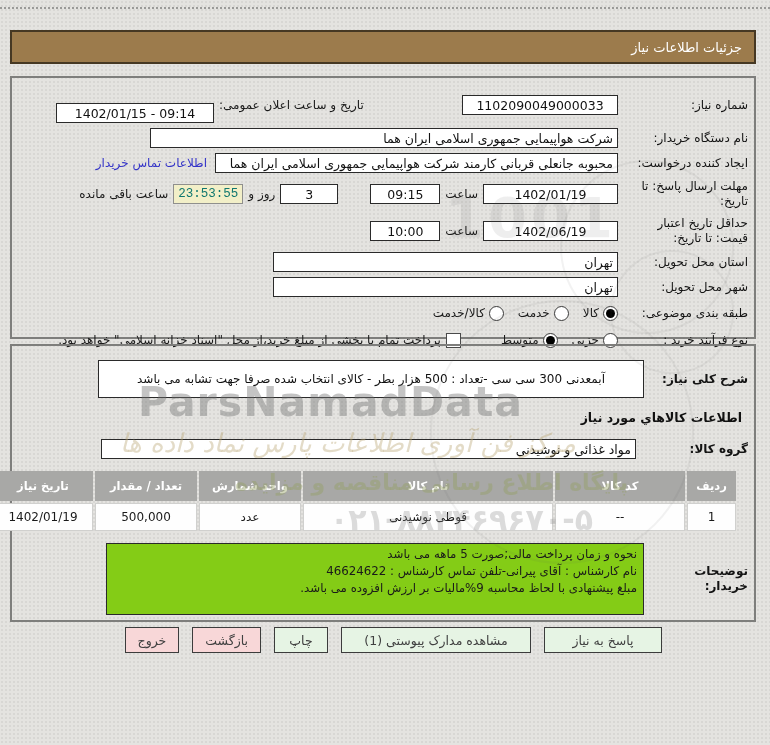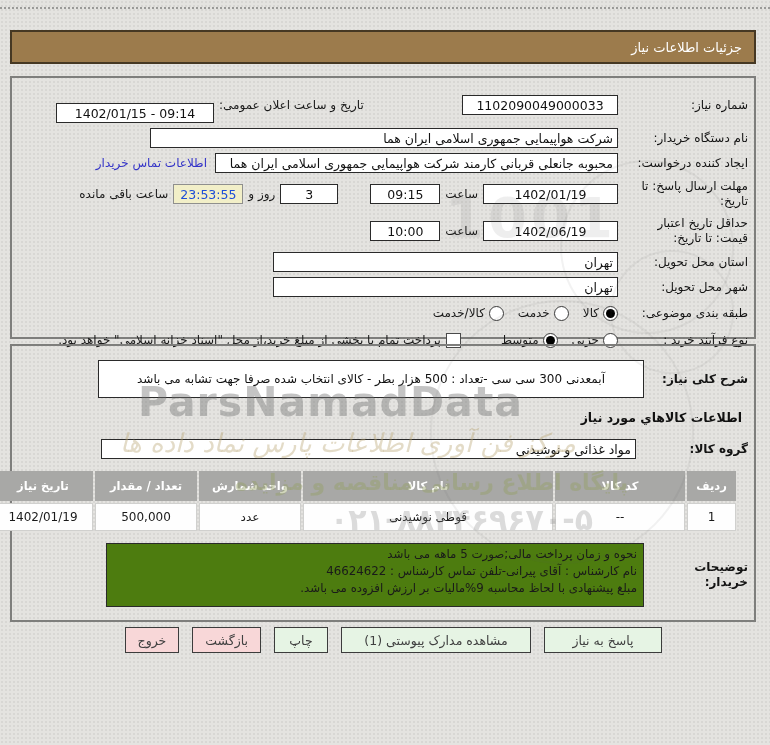--- a/index.html
+++ b/index.html
@@ -29,42 +29,42 @@
   .lbl.b{font-weight:bold;}
   .field{
     background:#fff;border:1px solid #2a2a2a;height:20px;box-sizing:border-box;
     display:flex;align-items:center;justify-content:center;font-size:12.5px;color:#111;
     flex:none;
   }
   .field.start{justify-content:flex-start;padding:0 4px;}
   .spacer{flex:1;}
   .link{color:#3434c8;margin-right:8px;white-space:nowrap;cursor:pointer;}
   .small-lbl{margin:0 5px;white-space:nowrap;}
-  .yellow{background:#f2efc8;border:1px solid #8f8f8d;color:#1d4ed8;}
+  .yellow{background:#f2efc8;border:1px solid #8f8f8d;color:#0f766e;font-family:Liberation Mono, monospace;}
   .radio{flex:none;width:13px;height:13px;border:1px solid #3a3a3a;border-radius:50%;background:#fff;margin-left:4px;position:relative;}
   .radio.on::after{content:"";position:absolute;inset:2px;background:#000;border-radius:50%;}
   .rlbl{margin-left:14px;white-space:nowrap;}
   .checkbox{flex:none;width:13px;height:13px;border:1px solid #4a4a4a;background:#fff;margin-left:5px;}
   .heading{font-weight:bold;color:#111;margin:12px 12px 0 0;font-size:12.5px;}
   .descbox{height:38px;font-size:12px;}
   .tbl{margin:12px 18px 0 18px;}
   .trh,.trd{display:flex;gap:2px;}
   .trh > div{
     background:#a8a8a6;color:#fff;font-weight:bold;font-size:11.5px;height:30px;
     display:flex;align-items:center;justify-content:center;box-sizing:border-box;
   }
   .trd{margin-top:2px;}
   .trd > div{
     background:#fefefe;border:1px solid #d0d0ce;font-size:12px;height:28px;
     display:flex;align-items:center;justify-content:center;box-sizing:border-box;
   }
   .c1{width:49px;flex:none;} .c2{width:130px;flex:none;} .c3{width:250px;flex:none;}
   .c4{width:102px;flex:none;} .c5{width:102px;flex:none;} .c6{width:100px;flex:none;}
   .notesbox{
-    background:#4d7c0f;border:1px solid #2a2a2a;box-sizing:border-box;height:64px;
+    background:#84cc16;border:1px solid #2a2a2a;box-sizing:border-box;height:72px;
     font-size:11.8px;line-height:1.45;padding:2px 6px;flex:none;
   }
   .btnrow{position:absolute;top:627px;right:108px;display:flex;gap:13px;align-items:center;}
   .btn{
     border:1px solid #3c3c3c;height:26px;box-sizing:border-box;display:flex;align-items:center;
     justify-content:center;padding:0 12px;font-size:12.5px;color:#404040;cursor:pointer;white-space:nowrap;
   }
   .btn.green{background:#e6f4e4;}
   .btn.red{background:#f8d7d8;}
   

